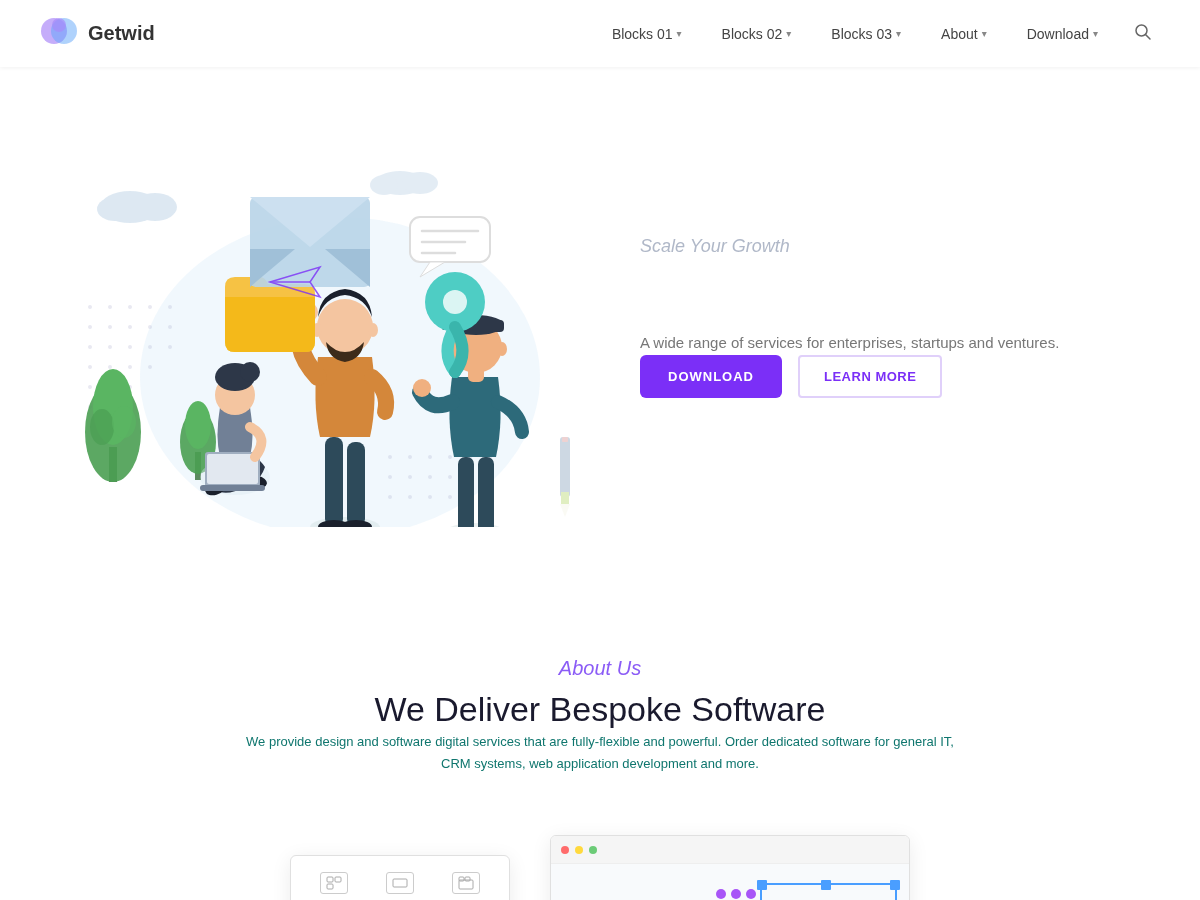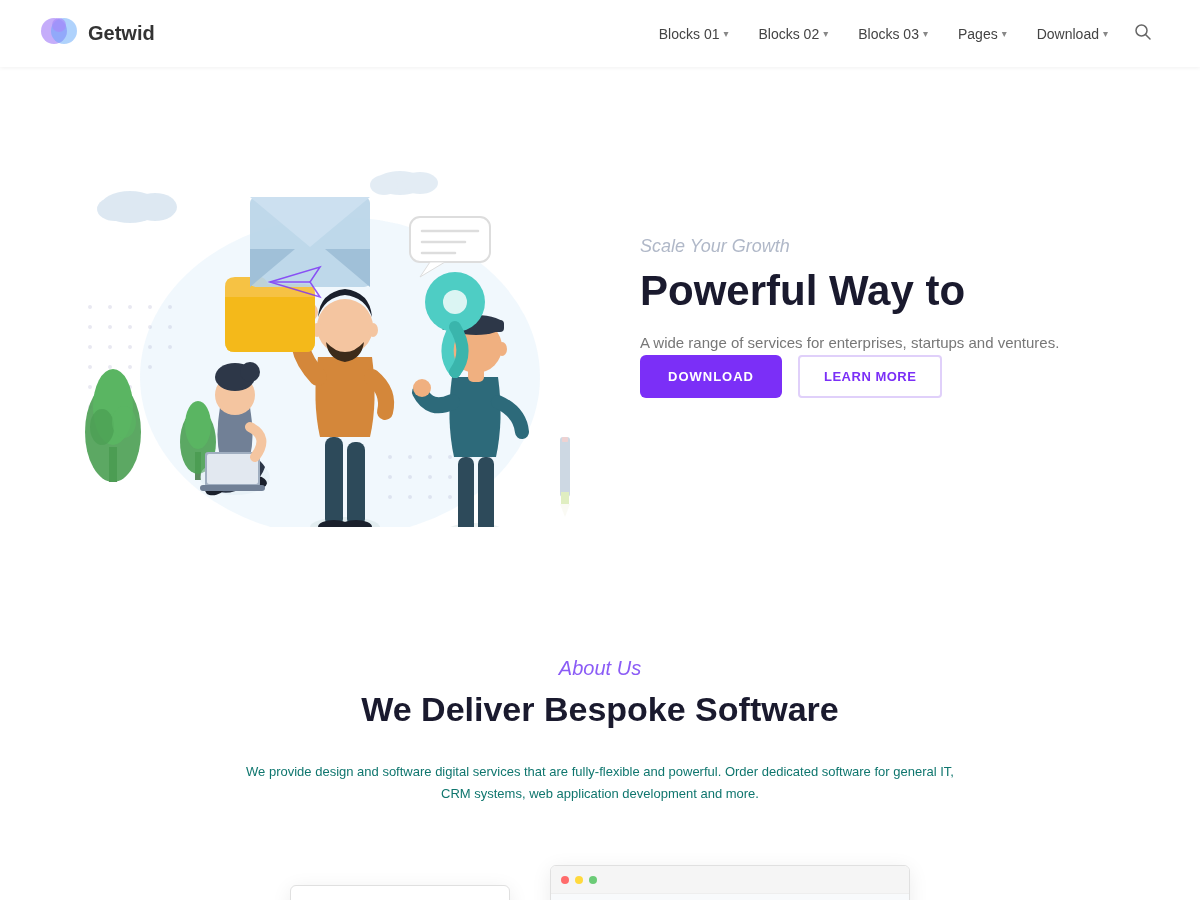--- a/index.html
+++ b/index.html
@@ -27,21 +27,21 @@
       height: 38px;
     }
     .logo-text {
       font-size: 20px;
       font-weight: 600;
       color: #333;
     }
     .nav-links {
       display: flex;
       align-items: center;
-      gap: 6px;
+      gap: 16px;
     }
     .nav-item {
       display: flex;
       align-items: center;
       gap: 4px;
       padding: 8px 12px;
       font-size: 14px;
       color: #444;
       cursor: pointer;
       border-radius: 4px;
@@ -132,23 +132,23 @@
       background: #fff;
     }
     .about-subtitle {
       font-size: 20px;
       color: #8b5cf6;
       font-style: italic;
       margin-bottom: 10px;
     }
     .about-title {
       font-size: 34px;
-      font-weight: 700;
+      font-weight: 400;
       color: #1a1a2e;
-      margin-bottom: 32px;
+      margin-bottom: 2px;
     }
     .about-description {
       font-size: 13px;
       color: #0f766e;
       line-height: 1.7;
       max-width: 720px;
       margin: 0 auto;
     }
 
     
@@ -233,21 +233,21 @@
     </div>
     <div class="nav-item">
       <span>Blocks 02</span>
       <span class="nav-chevron">▾</span>
     </div>
     <div class="nav-item">
       <span>Blocks 03</span>
       <span class="nav-chevron">▾</span>
     </div>
     <div class="nav-item">
-      <span>Pages</span>
+      <span>About</span>
       <span class="nav-chevron">▾</span>
     </div>
     <div class="nav-item">
       <span>Download</span>
       <span class="nav-chevron">▾</span>
     </div>
     <div class="search-icon-btn">
       <svg width="18" height="18" viewBox="0 0 18 18" fill="none" xmlns="http://www.w3.org/2000/svg">
         <circle cx="7.5" cy="7.5" r="5.5" stroke="#666" stroke-width="1.5"></circle>
         <line x1="11.5" y1="11.5" x2="16" y2="16" stroke="#666" stroke-width="1.5" stroke-linecap="round"></line>
@@ -458,21 +458,21 @@
         <rect x="1" y="55" width="8" height="12" fill="#d4e8a8"></rect>
         <polygon points="0,67 10,67 5,80" fill="#f8f8f0"></polygon>
         <rect x="2" y="0" width="6" height="5" rx="1" fill="#e8c0c0"></rect>
       </g>
     </svg>
   </div>
 
   <div class="hero-content">
     <p class="hero-subtitle">Scale Your Growth</p>
     <h1 class="hero-title">
-      <span>Powerful Way to</span><br>
+      <br>
     </h1>
     <p class="hero-description">A wide range of services for enterprises, startups and ventures.</p>
     <div class="hero-buttons">
       <button class="btn-download">DOWNLOAD</button>
       <button class="btn-learn">LEARN MORE</button>
     </div>
   </div>
 </section>
 
 <section class="about-section">

